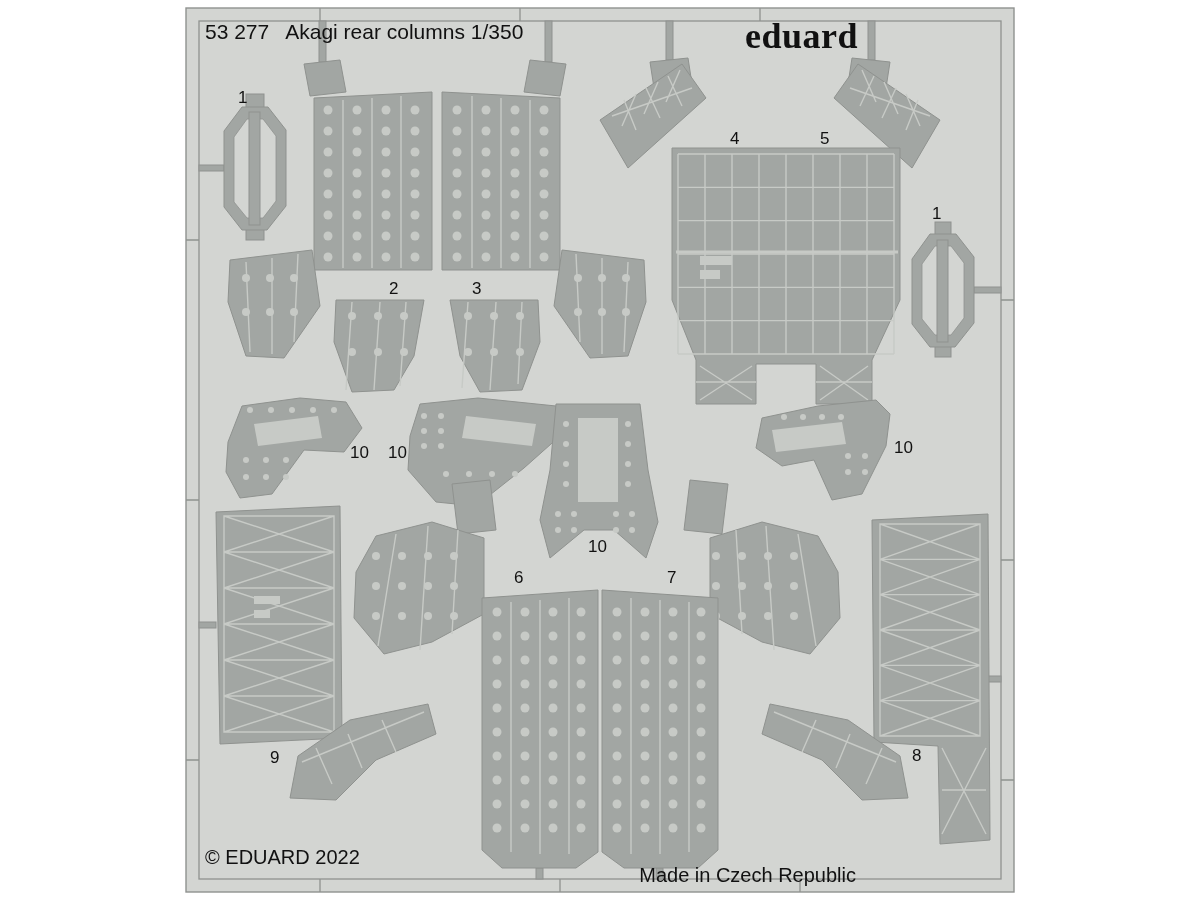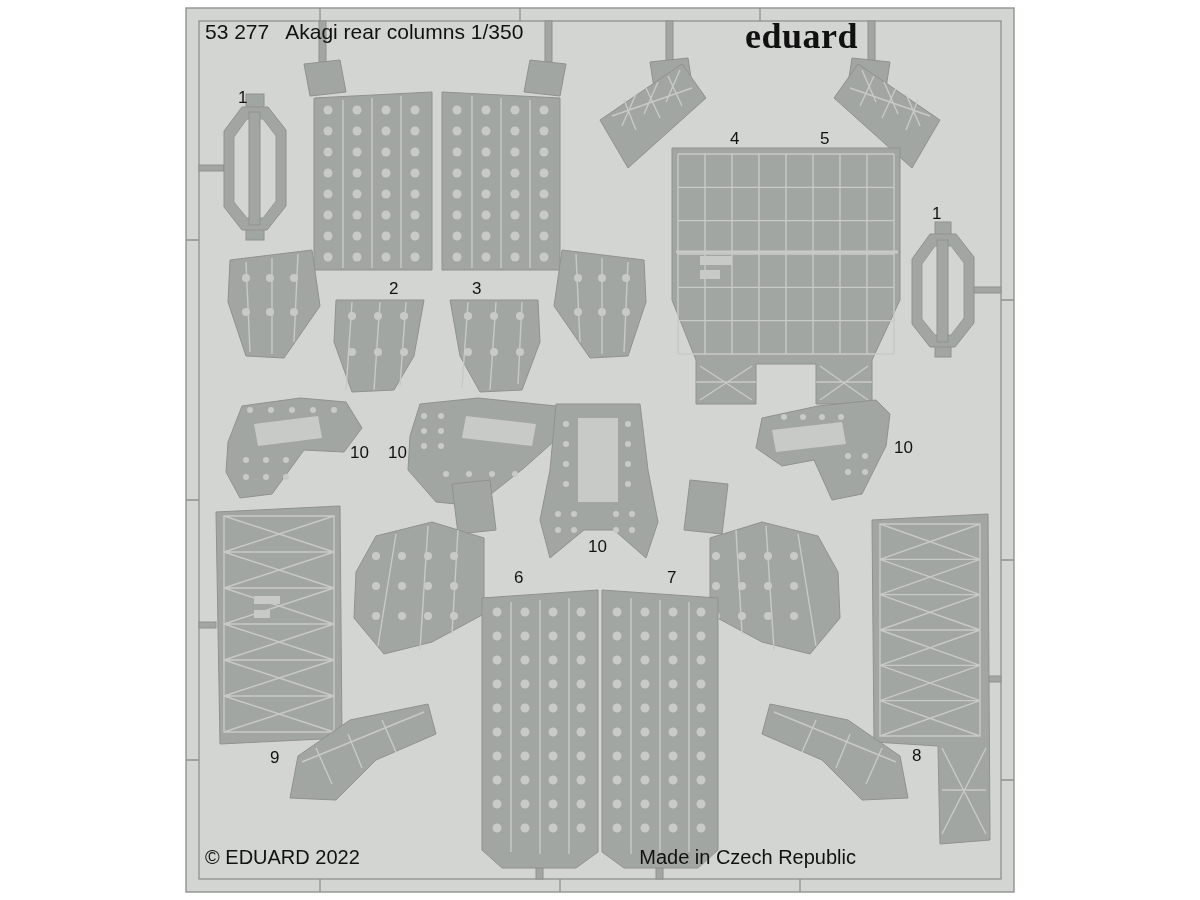--- a/index.html
+++ b/index.html
@@ -435,21 +435,21 @@
           <circle cx="701" cy="828" r="4.5" class="rivet"></circle>
         </g>
     </g>
   </svg>
 
   <div class="txt hdr" style="left:205px;">
     <span class="cat">53 277</span><span>Akagi rear columns 1/350</span>
   </div>
   <div class="txt brand">eduard</div>
   <div class="txt ftr" style="left:205px;">© EDUARD 2022</div>
-  <div class="txt ftr" style="right:212px;">Made in Czech Republic</div>
+  <div class="txt ftr" style="right:212px;margin-top:18px;">Made in Czech Republic</div>
 
   <div>
     <div class="plabel" style="left:238px;top:88px;">1</div>
     <div class="plabel" style="left:389px;top:279px;">2</div>
     <div class="plabel" style="left:472px;top:279px;">3</div>
     <div class="plabel" style="left:730px;top:129px;">4</div>
     <div class="plabel" style="left:820px;top:129px;">5</div>
     <div class="plabel" style="left:932px;top:204px;">1</div>
     <div class="plabel" style="left:350px;top:443px;">10</div>
     <div class="plabel" style="left:388px;top:443px;">10</div>

